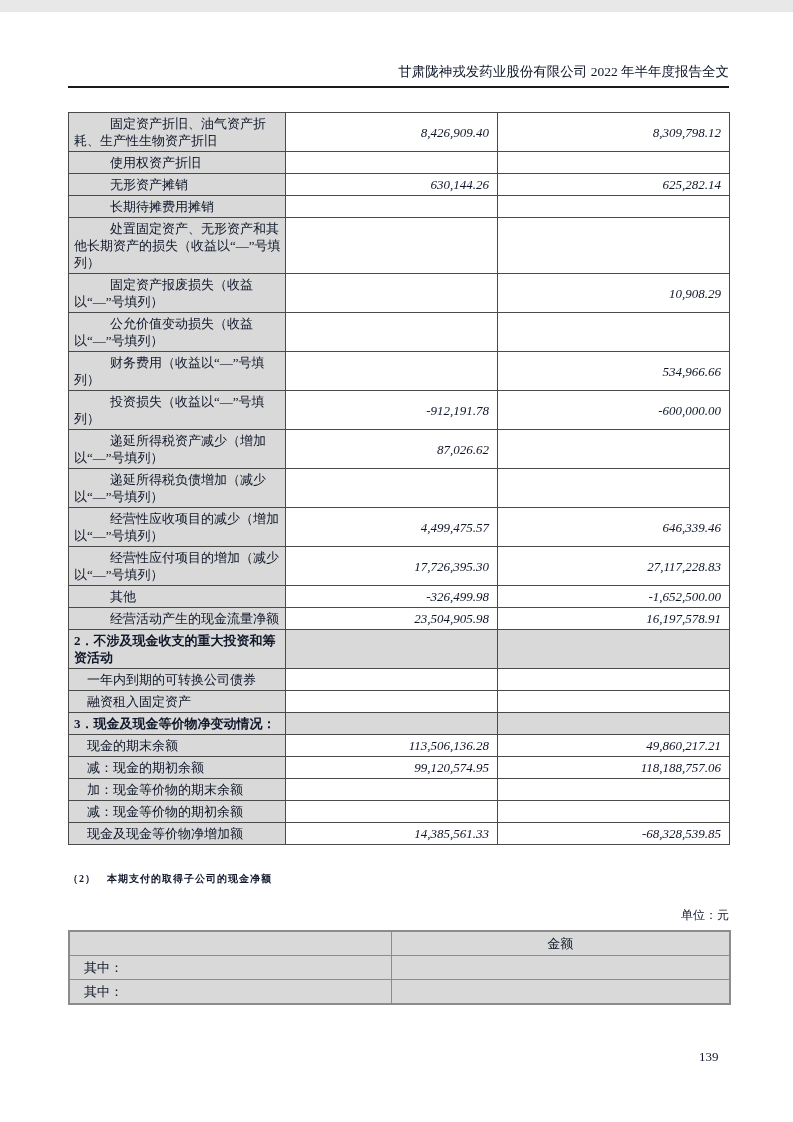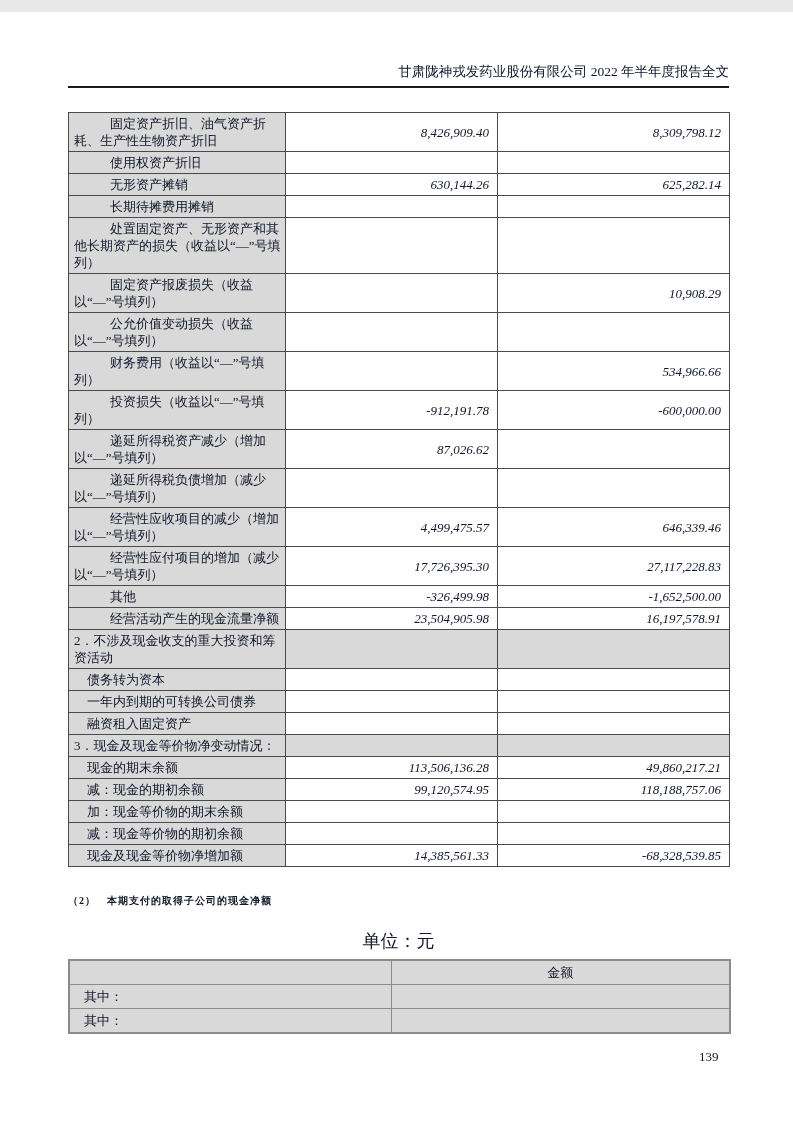--- a/index.html
+++ b/index.html
@@ -18,26 +18,26 @@
   table { border-collapse:collapse; table-layout:fixed; }
 
   .main-table { width:661px; margin-top:24px; font-size:13px; }
   .main-table td {
     border:1px solid #4a4a4a; vertical-align:middle;
     padding:2px 2px; line-height:17px;
   }
   .main-table .label-cell { background:#d9d9d9; padding-left:5px; padding-right:3px; }
   .main-table .indent2 { text-indent:36px; }
   .main-table .indent1 { text-indent:13px; }
-  .main-table .indent0 { text-indent:0; }
+  .main-table .indent0 { text-indent:0;font-weight:bold; }
   .main-table .num-cell { text-align:right; padding-right:8px; background:#ffffff;font-style:italic; }
   .main-table tr.section-row td { background:#d9d9d9; }
 
   .section-heading { margin-top:27px; font-weight:bold; font-size:10px; letter-spacing:1px; }
-  .unit-note { margin-top:21px; margin-bottom:6px; text-align:center; font-size:18px; }
+  .unit-note { margin-top:21px; margin-bottom:6px; text-align:right; font-size:12px; }
 
   .sub-table { width:661px; font-size:13px; border:2px solid #8c8c8c; }
   .sub-table th, .sub-table td {
     border:1px solid #8c8c8c; background:#d9d9d9;
     height:21px; padding:1px 14px; vertical-align:middle;
   }
   .sub-table th { font-weight:normal; }
   .sub-table .st-amount-h { text-align:center; }
   .sub-table td { text-align:left;font-family:Liberation Mono, monospace; }
 
@@ -130,25 +130,20 @@
             <td class="num-cell">-326,499.98</td>
             <td class="num-cell">-1,652,500.00</td>
           </tr>
           <tr>
             <td class="label-cell indent2">经营活动产生的现金流量净额</td>
             <td class="num-cell">23,504,905.98</td>
             <td class="num-cell">16,197,578.91</td>
           </tr>
           <tr class="section-row">
             <td class="label-cell indent0">2．不涉及现金收支的重大投资和筹资活动</td>
-            <td class="num-cell"></td>
-            <td class="num-cell"></td>
-          </tr>
-          <tr>
-            <td class="label-cell indent1">债务转为资本</td>
             <td class="num-cell"></td>
             <td class="num-cell"></td>
           </tr>
           <tr>
             <td class="label-cell indent1">一年内到期的可转换公司债券</td>
             <td class="num-cell"></td>
             <td class="num-cell"></td>
           </tr>
           <tr>
             <td class="label-cell indent1">融资租入固定资产</td>

